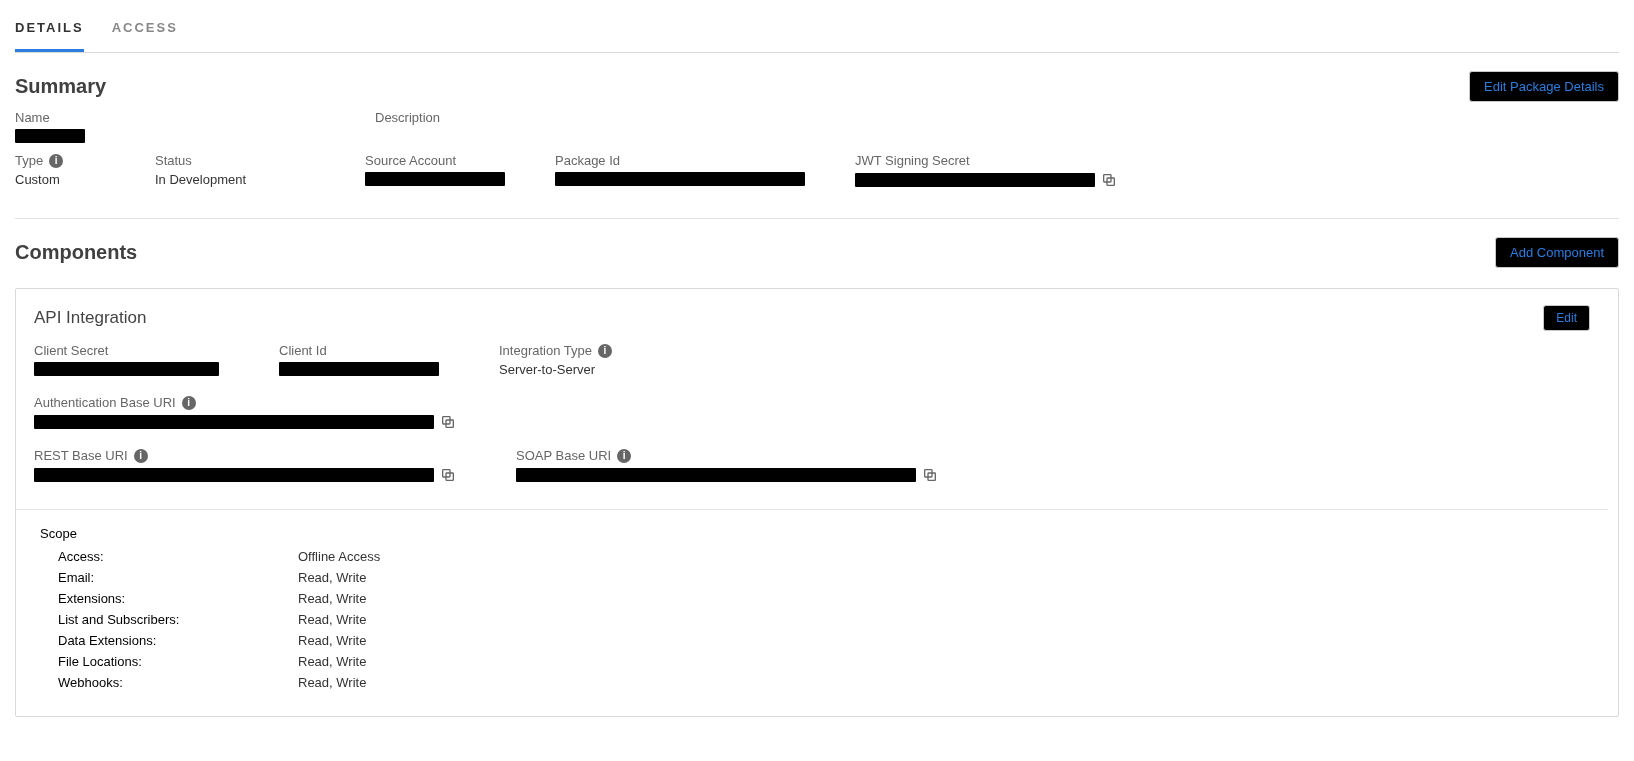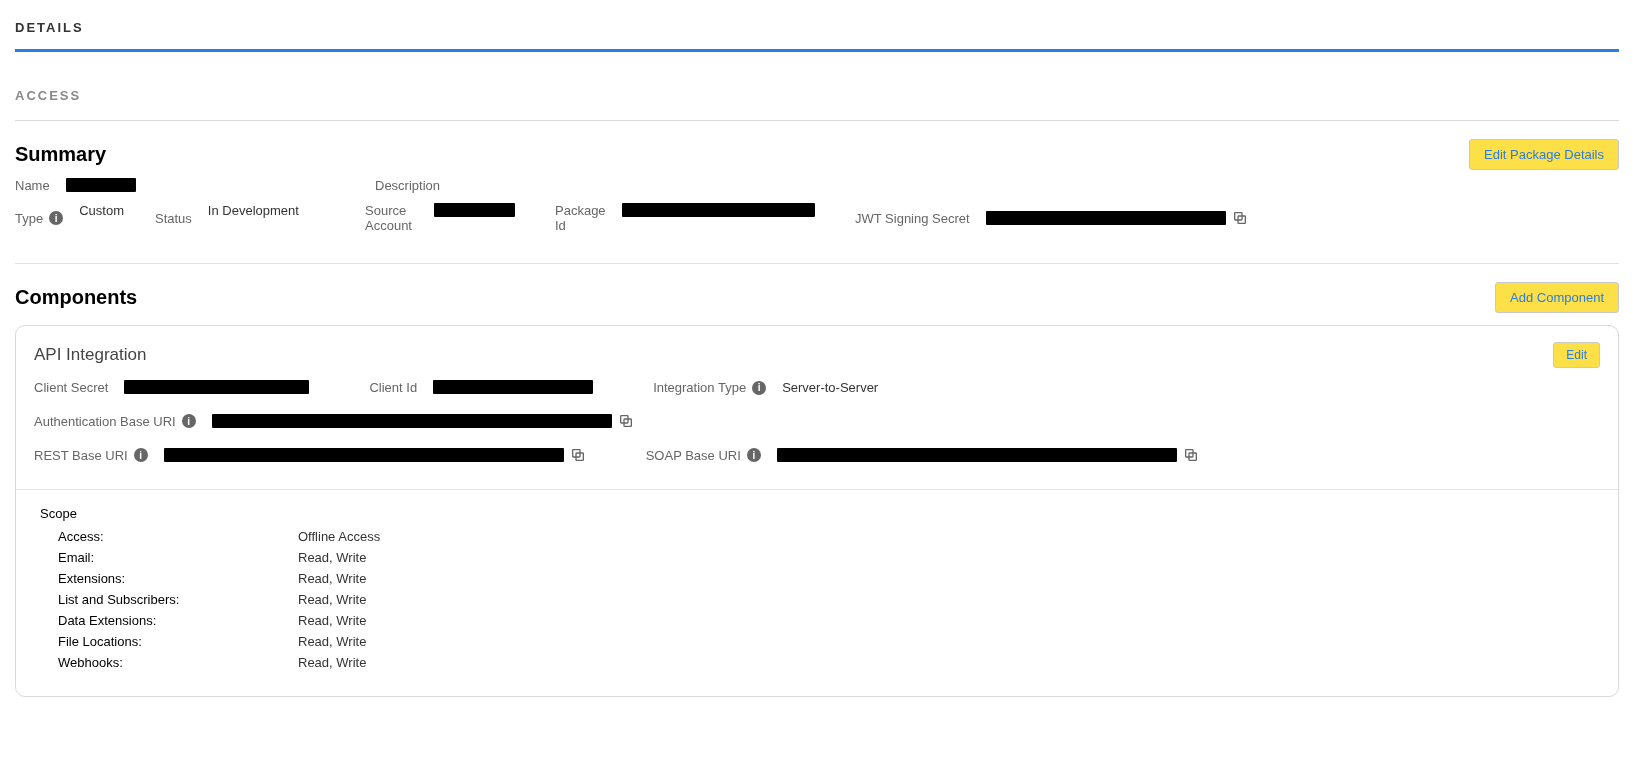--- a/index.html
+++ b/index.html
@@ -1,46 +1,46 @@
 <!DOCTYPE html>
 <html><head>
 <meta charset="utf-8">
 <style>
   html,body{margin:0;padding:0;font-family:"Helvetica Neue",Helvetica,Arial,sans-serif;color:#333;background:#fff;font-size:13px;}
   .page{width:1634px;min-height:761px;box-sizing:border-box;padding:0 15px 20px 15px;}
   
-  .tabs{border-bottom:1px solid #d9d9d9;display:flex;gap:28px;padding-top:12px;flex-direction:column;}
+  .tabs{border-bottom:1px solid #d9d9d9;display:flex;gap:28px;padding-top:12px;}
   .tab{font-size:13px;letter-spacing:2px;font-weight:600;color:#888;padding:8px 0 14px 0;border-bottom:3px solid transparent;cursor:pointer;}
   .tab.active{color:#333;border-bottom-color:#2a7de1;}
   
   .section-header{display:flex;justify-content:space-between;align-items:center;margin-top:18px;margin-bottom:8px;}
-  h2.sec-title{font-size:20px;font-weight:700;color:#000000;margin:0;}
-  .btn{border:1px solid #c9c9c9;background:#fde047;color:#2a7de1;padding:7px 14px;font-size:13px;border-radius:3px;cursor:pointer;}
+  h2.sec-title{font-size:20px;font-weight:700;color:#404040;margin:0;}
+  .btn{border:1px solid #c9c9c9;background:#000000;color:#2a7de1;padding:7px 14px;font-size:13px;border-radius:3px;cursor:pointer;}
   .btn.small{padding:5px 12px;font-size:12px;}
   
   .row{display:flex;gap:40px;flex-wrap:wrap;}
-  .field{display:flex;flex-direction:row;gap:16px;margin-bottom:10px;}
+  .field{display:flex;flex-direction:column;gap:4px;margin-bottom:10px;}
   .field-label{font-size:13px;color:#666;display:flex;align-items:center;gap:6px;}
   .field-value{font-size:13px;color:#333;}
   .redact{background:#000;height:14px;border-radius:1px;}
   .w1{width:70px;}
   .w2{width:140px;}
   .w3{width:160px;}
   .w4{width:185px;}
   .w5{width:250px;}
   .w6{width:240px;}
   .w7{width:400px;}
   .underline{border-bottom:1px solid #e2e2e2;padding-bottom:20px;}
   
   .info-icon{display:inline-flex;width:14px;height:14px;border-radius:50%;background:#666;color:#fff;font-size:10px;font-weight:700;align-items:center;justify-content:center;}
   
   .copy-icon{display:inline-flex;cursor:pointer;margin-left:6px;color:#666;}
   .copy-icon svg{width:16px;height:16px;}
   
-  .card{border:1px solid #d9d9d9;border-radius:10px;padding:16px 18px 20px 18px;margin-top:12px;}
+  .card{border:1px solid #d9d9d9;border-radius:2px;padding:16px 28px 20px 18px;margin-top:20px;}
   .card-header{display:flex;justify-content:space-between;align-items:center;margin-bottom:12px;}
   .card-title{font-size:17px;color:#444;}
   .card-inner-row{display:flex;gap:60px;flex-wrap:wrap;margin-bottom:8px;}
   .hr{border-top:1px solid #e5e5e5;margin:16px -18px;}
   
   .scope-block{padding-left:6px;}
   .scope-title{font-size:13px;color:#000000;margin-bottom:8px;}
   .scope-row{display:flex;margin-bottom:6px;}
   .scope-key{width:240px;color:#000000;font-size:13px;padding-left:18px;}
   .scope-val{color:#333;font-size:13px;}
@@ -72,21 +72,21 @@
   </div>
 
   <div class="row underline">
     <div class="field" style="width:100px;">
       <span class="field-label">
         <span>Type</span>
         <span class="info-icon">i</span>
       </span>
       <span class="field-value">Custom</span>
     </div>
-    <div class="field" style="width:170px;text-align:center;">
+    <div class="field" style="width:170px;">
       <span class="field-label">Status</span>
       <span class="field-value">In Development</span>
     </div>
     <div class="field" style="width:150px;">
       <span class="field-label">Source Account</span>
       <span class="redact w2"></span>
     </div>
     <div class="field" style="width:260px;">
       <span class="field-label">Package Id</span>
       <span class="redact w5"></span>

